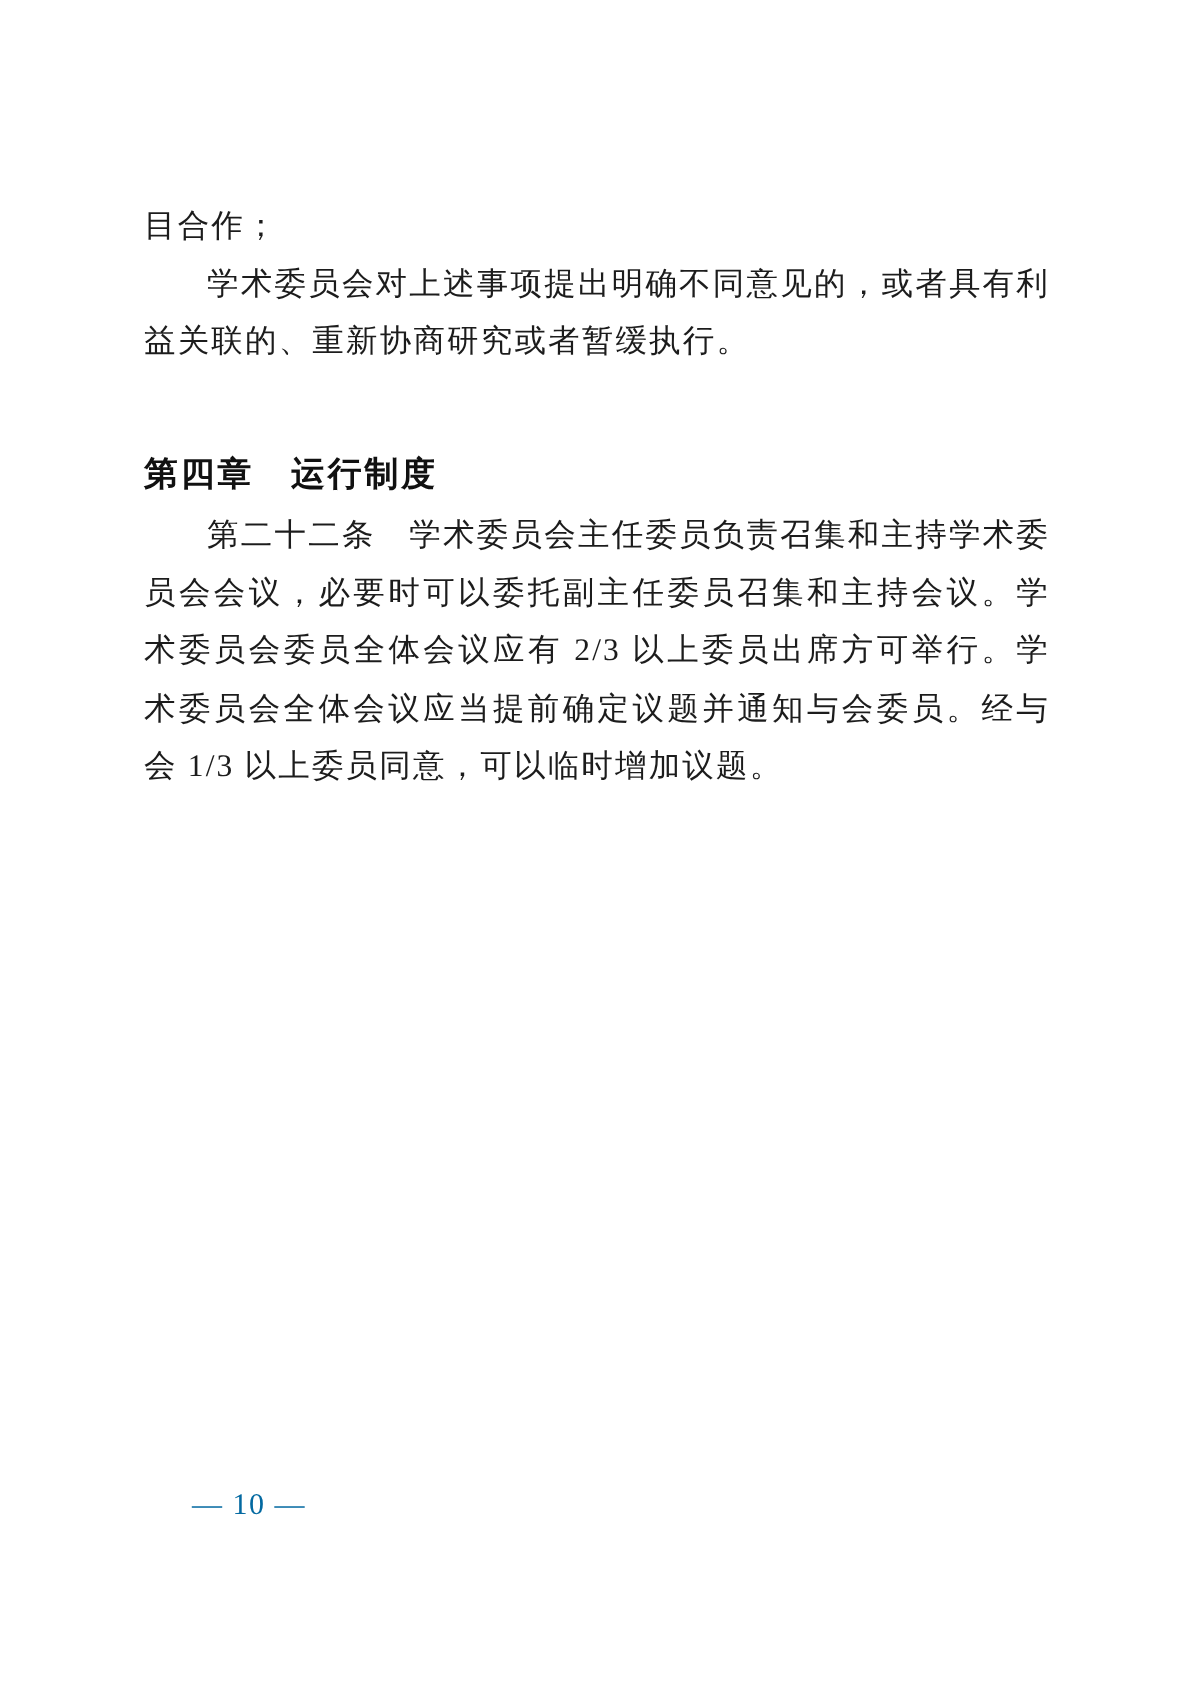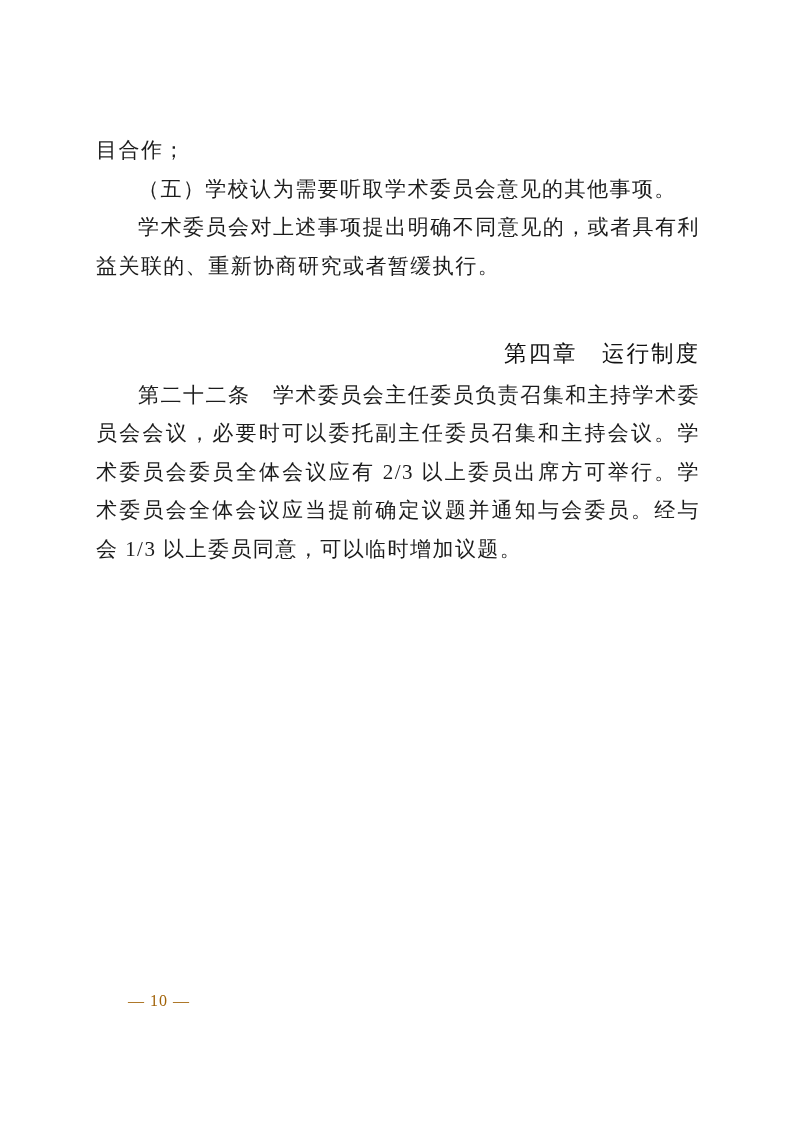--- a/index.html
+++ b/index.html
@@ -31,41 +31,40 @@
     color: #1c1c1c;
     font-family: "Liberation Serif", "DejaVu Serif", serif;
   }
   .para.no-indent {
     text-indent: 0;
   }
   .chapter-heading {
     margin: 50px 0 2px 0;
     font-size: 22.5px;
     line-height: 38.5px;
-    font-weight: normal;
-    text-align: right;
+    font-weight: bold;
+    text-align: left;
     letter-spacing: 2px;
     color: #111111;
     font-family: "Liberation Sans", "DejaVu Sans", sans-serif;
   }
   .footer {
     position: absolute;
     left: 128px;
     top: 992px;
-    font-size: 16px;
+    font-size: 20px;
     letter-spacing: 1px;
-    color: #a16207;
+    color: #0369a1;
     font-family: "Liberation Serif", "DejaVu Serif", serif;
   }
 </style>
 </head>
 <body>
 
 <div class="page">
   <div class="content">
     <p class="para no-indent">目合作；</p>
-    <p class="para">（五）学校认为需要听取学术委员会意见的其他事项。</p>
     <p class="para">学术委员会对上述事项提出明确不同意见的，或者具有利益关联的、重新协商研究或者暂缓执行。</p>
     <h2 class="chapter-heading">第四章　运行制度</h2>
     <p class="para">第二十二条　学术委员会主任委员负责召集和主持学术委员会会议，必要时可以委托副主任委员召集和主持会议。学术委员会委员全体会议应有 2/3 以上委员出席方可举行。学术委员会全体会议应当提前确定议题并通知与会委员。经与会 1/3 以上委员同意，可以临时增加议题。</p>
   </div>
   <div class="footer">— 10 —</div>
 </div>
 
 </body></html>

